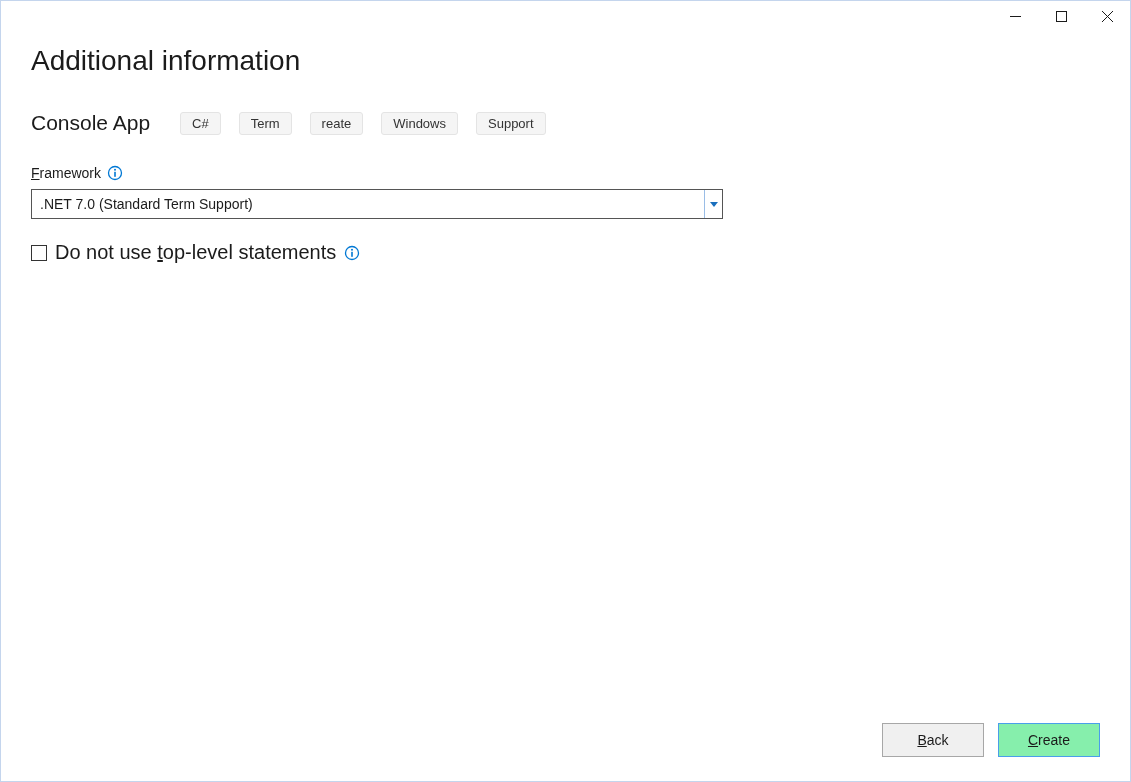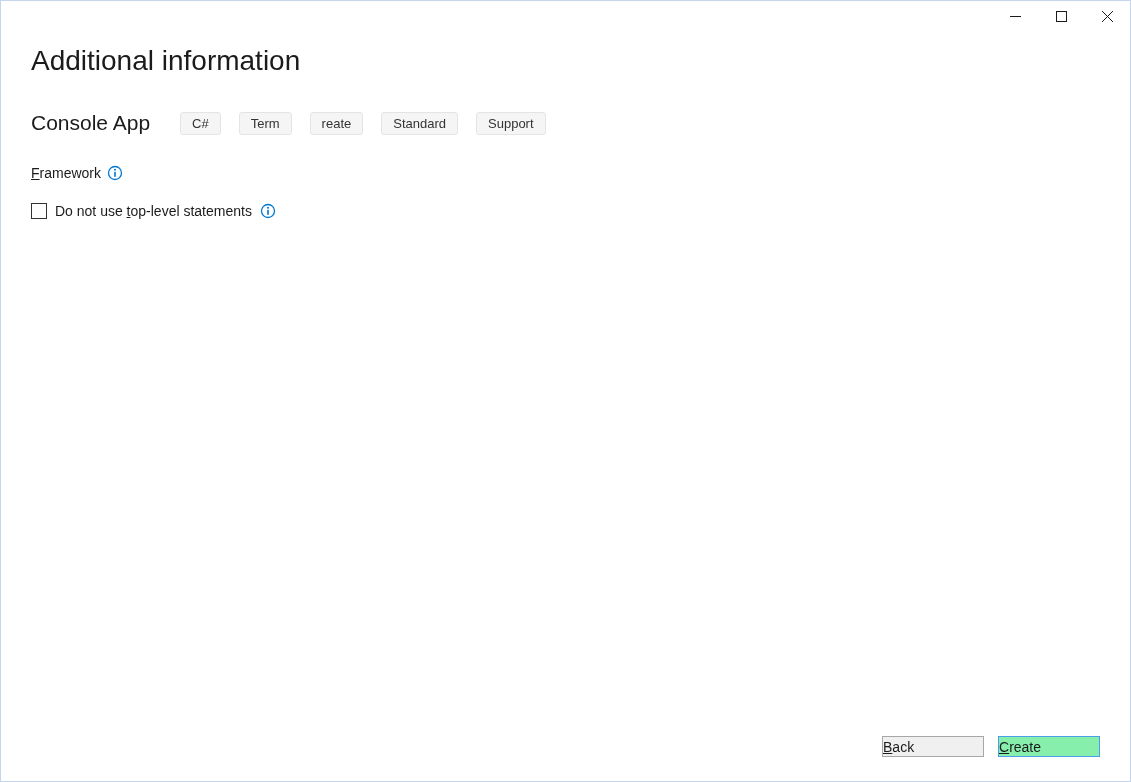--- a/index.html
+++ b/index.html
@@ -107,44 +107,44 @@
       align-items: center;
       justify-content: center;
     }
     .combo-btn svg { fill: #1a6fbd; }
 
     .checkbox-row {
       display: flex;
       align-items: center;
       gap: 8px;
       margin-top: 22px;
-      font-size: 14px;
+      font-size: 20px;
     }
     .checkbox {
       width: 16px;
       height: 16px;
       border: 1px solid #333;
       background: #fff;
     }
     .checkbox-row .mnemonic { text-decoration: underline; }
 
     
     .footer {
       position: absolute;
       bottom: 24px;
       right: 30px;
       display: flex;
       gap: 14px;
     }
     .btn {
       width: 102px;
-      height: 21px;
-      display: flex;
-      align-items: center;
-      justify-content: flex-start;
+      height: 34px;
+      display: flex;
+      align-items: center;
+      justify-content: center;
       font-size: 14px;
       border: 1px solid #a7a7a7;
       background: #f0f0f0;
     }
     .btn.primary {
       border: 1px solid #4a9eea;
       background: #86efac;
     }
     .btn .mnemonic { text-decoration: underline; }
   </style>
@@ -171,35 +171,43 @@
 </div>
 
 <div class="content">
   <h1>Additional information</h1>
 
   <div class="subhead-row">
     <span class="subhead-title">Console App</span>
     <span class="tag">C#</span>
     <span class="tag">Term</span>
     <span class="tag">reate</span>
-    <span class="tag">Standard</span>
+    <span class="tag">Windows</span>
     <span class="tag">Support</span>
   </div>
 
   <div class="form-label">
     <span><span class="mnemonic">F</span><span>ramework</span></span>
     <span class="info-icon">
       <svg width="16" height="16" viewBox="0 0 16 16">
         <circle cx="8" cy="8" r="6.5" fill="none" stroke="#0078d4" stroke-width="1.3"></circle>
         <circle cx="8" cy="4.8" r="1.0" fill="#0078d4"></circle>
         <rect x="7.2" y="6.8" width="1.6" height="5" fill="#0078d4"></rect>
       </svg>
     </span>
   </div>
 
+  <div class="combo">
+    <div class="combo-value">.NET 7.0 (Standard Term Support)</div>
+    <div class="combo-btn">
+      <svg width="8" height="5" viewBox="0 0 8 5">
+          <path d="M0 0 L4 5 L8 0 Z"></path>
+        </svg>
+    </div>
+  </div>
 
   <div class="checkbox-row">
     <div class="checkbox"></div>
     <span><span>Do not use </span><span class="mnemonic">t</span><span>op-level statements</span></span>
     <span class="info-icon">
       <svg width="16" height="16" viewBox="0 0 16 16">
         <circle cx="8" cy="8" r="6.5" fill="none" stroke="#0078d4" stroke-width="1.3"></circle>
         <circle cx="8" cy="4.8" r="1.0" fill="#0078d4"></circle>
         <rect x="7.2" y="6.8" width="1.6" height="5" fill="#0078d4"></rect>
       </svg>

